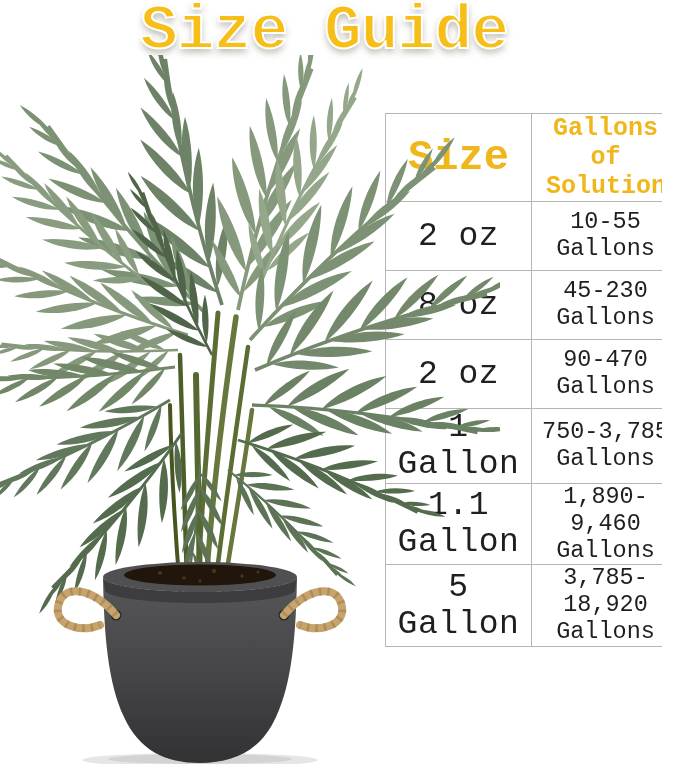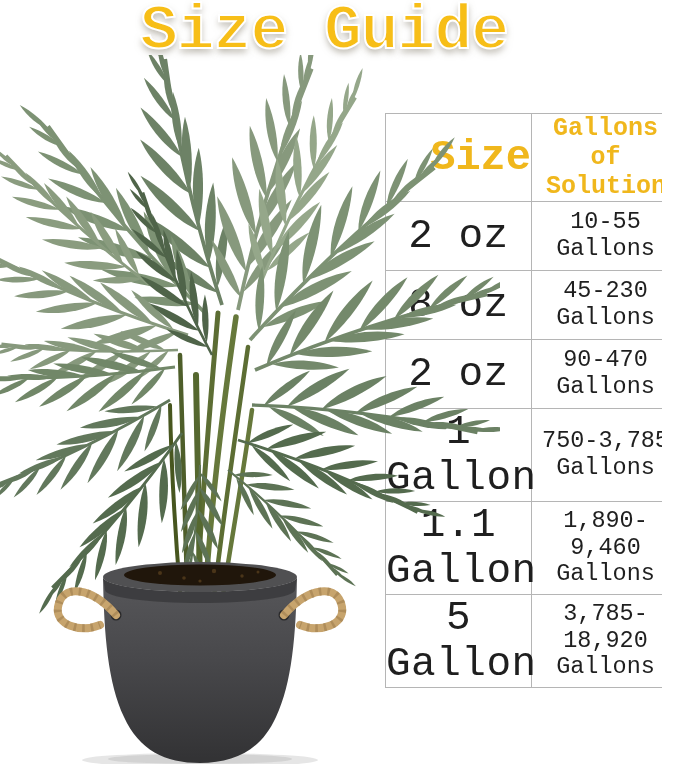--- a/index.html
+++ b/index.html
@@ -49,24 +49,24 @@
   .size-table col.c1{width:146px;}
   .size-table col.c2{width:148px;}
   .size-table th,.size-table td{
     border:1.5px solid var(--border);
     text-align:center;
     vertical-align:middle;
     padding:0;
     background:transparent;
   }
   .size-table th{height:80px;color:var(--header-yellow);}
-  th.h-size{font-size:42px;font-weight:700;letter-spacing:0;text-align:right;}
+  th.h-size{font-size:42px;font-weight:700;letter-spacing:0;}
   th.h-gallons{font-size:25px;font-weight:700;line-height:1.16;padding:0 14px;}
   .size-table td{height:69px;color:var(--textd);}
-  td.size-cell{font-size:41px;font-weight:400;letter-spacing:.5px;}
+  td.size-cell{font-size:33px;font-weight:400;letter-spacing:.5px;}
   td.gallons-cell{font-size:23.5px;line-height:1.14;font-weight:400;}
 </style>
 </head>
 <body>
 
 <div class="page">
 
   <h1 class="title">Size Guide</h1>
 
   <div class="plant-wrap">

